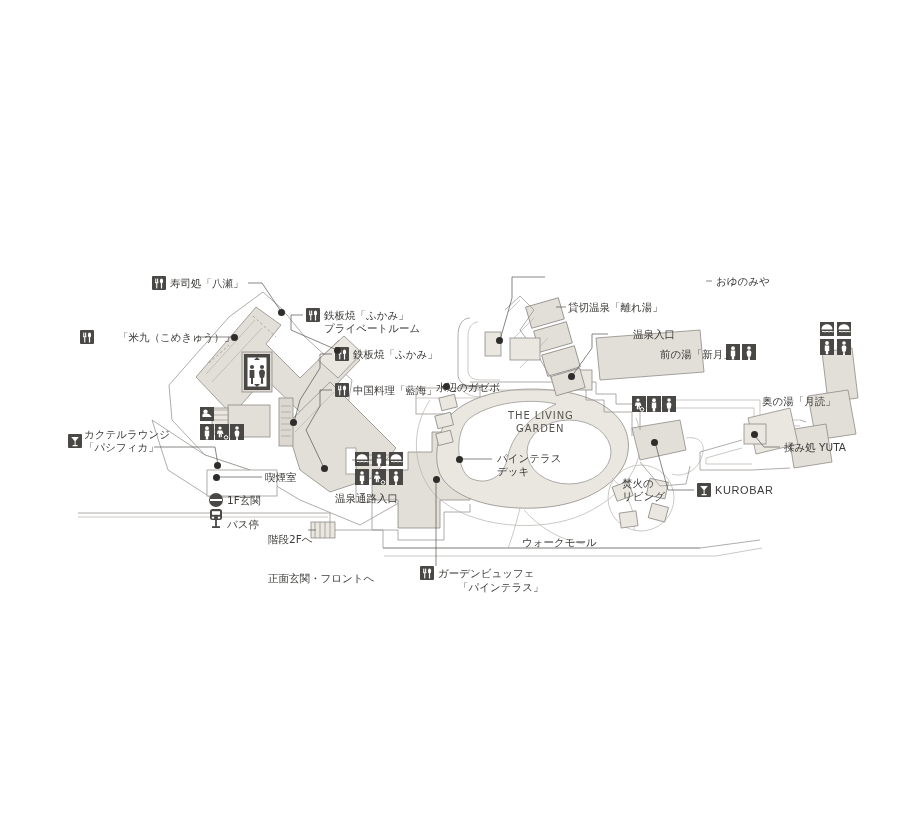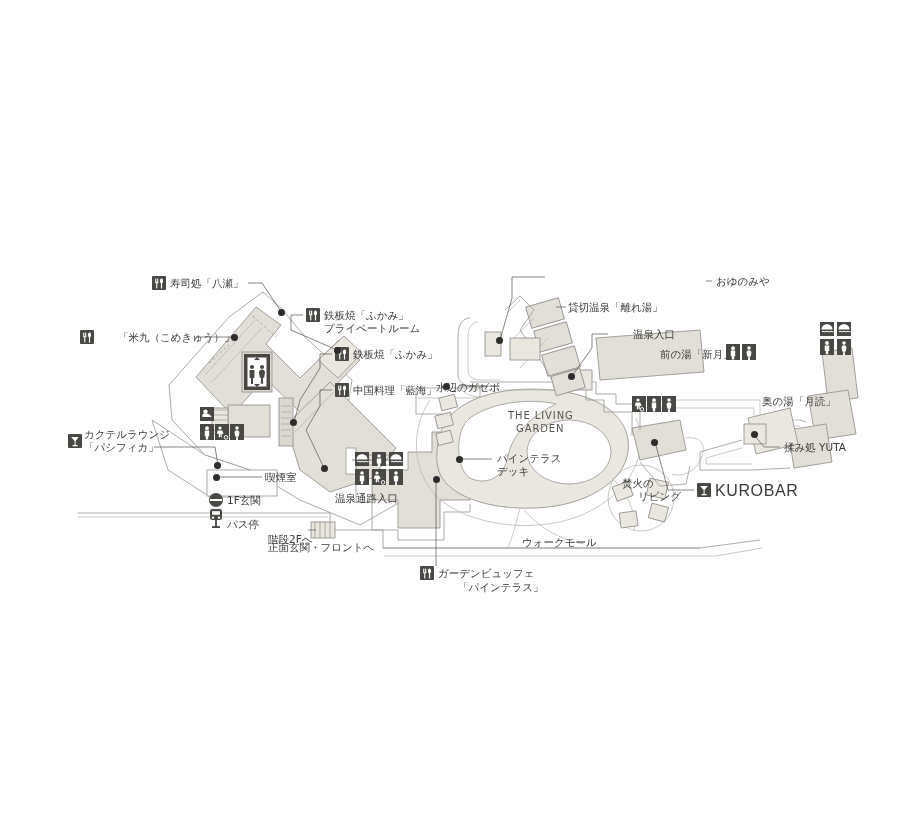--- a/index.html
+++ b/index.html
@@ -452,33 +452,33 @@
   <div class="lbl" style="left:324px;top:309px;">鉄板焼「ふかみ」</div>
   <div class="lbl" style="left:324px;top:322px;">プライベートルーム</div>
   <div class="lbl" style="left:353px;top:348px;">鉄板焼「ふかみ」</div>
   <div class="lbl" style="left:353px;top:384px;">中国料理「藍海」</div>
   <div class="lbl" style="left:84px;top:428px;text-align:center;">カクテルラウンジ</div>
   <div class="lbl" style="left:84px;top:441px;">「パシフィカ」</div>
   <div class="lbl" style="left:265px;top:471px;">喫煙室</div>
   <div class="lbl" style="left:227px;top:494px;">1F玄関</div>
   <div class="lbl" style="left:227px;top:518px;">バス停</div>
   <div class="lbl" style="left:268px;top:533px;">階段2Fへ</div>
-  <div class="lbl" style="left:268px;top:541px;">正面玄関・フロントへ</div>
+  <div class="lbl" style="left:268px;top:572px;">正面玄関・フロントへ</div>
   <div class="lbl" style="left:335px;top:492px;">温泉通路入口</div>
   <div class="lbl" style="left:438px;top:567px;">ガーデンビュッフェ</div>
   <div class="lbl" style="left:438px;top:581px;margin-left:20px;">「パインテラス」</div>
   <div class="lbl" style="left:436px;top:381px;font-family:Liberation Serif, serif;">水辺のガゼボ</div>
   <div class="lbl garden" style="left:508px;top:409px;">THE LIVING</div>
   <div class="lbl garden" style="left:516px;top:422px;">GARDEN</div>
   <div class="lbl" style="left:497px;top:452px;">パインテラス</div>
   <div class="lbl" style="left:497px;top:465px;">デッキ</div>
   <div class="lbl" style="left:522px;top:536px;">ウォークモール</div>
   <div class="lbl" style="left:622px;top:477px;">焚火の</div>
-  <div class="lbl" style="left:622px;top:490px;margin-left:16px;">リビング</div>
-  <div class="lbl latin" style="left:715px;top:484px;font-size:16px;">KUROBAR</div>
+  <div class="lbl" style="left:622px;top:490px;">リビング</div>
+  <div class="lbl latin" style="left:715px;top:484px;font-size:11px;">KUROBAR</div>
   <div class="lbl" style="left:716px;top:275px;">おゆのみや</div>
   <div class="lbl" style="left:568px;top:301px;">貸切温泉「離れ湯」</div>
   <div class="lbl" style="left:599px;top:328px;margin-left:34px;">温泉入口</div>
   <div class="lbl" style="left:660px;top:348px;">前の湯「新月」</div>
   <div class="lbl" style="left:762px;top:348px;margin-top:47px;">奥の湯「月読」</div>
   <div class="lbl" style="left:784px;top:441px;">揉み処 YUTA</div>
 
 </div>
 
 </body></html>

